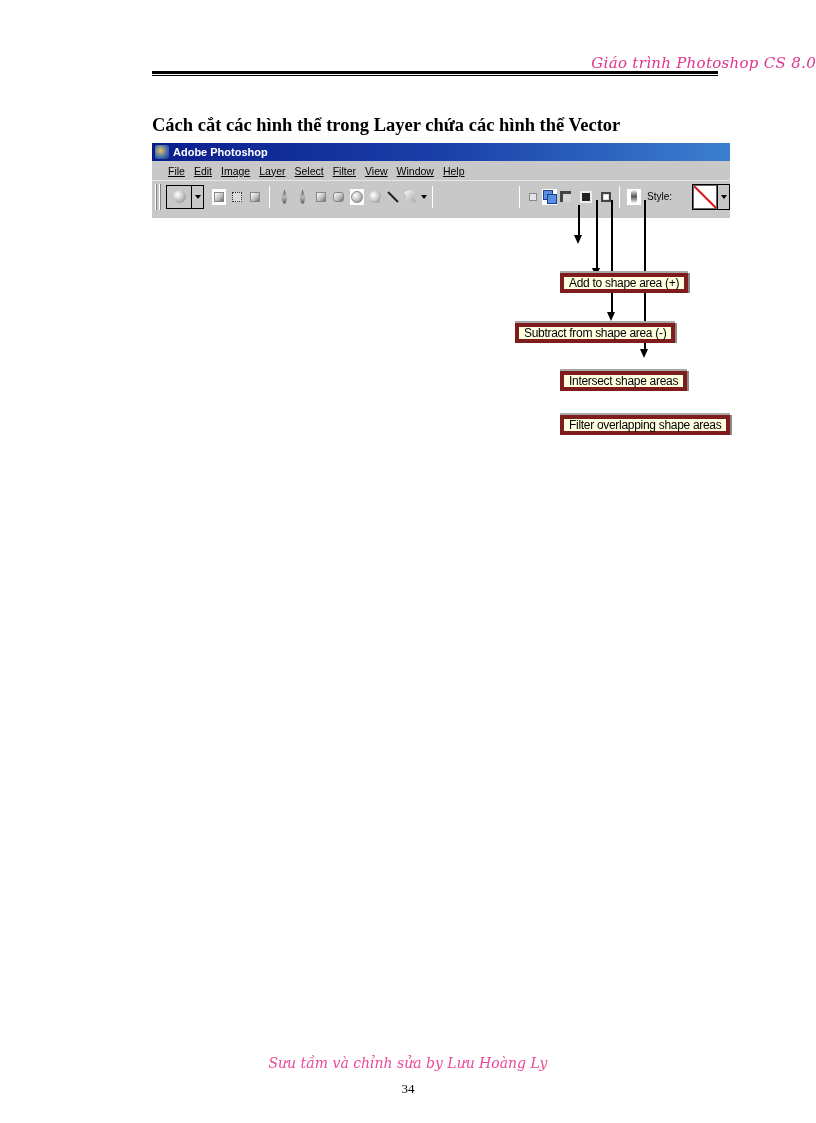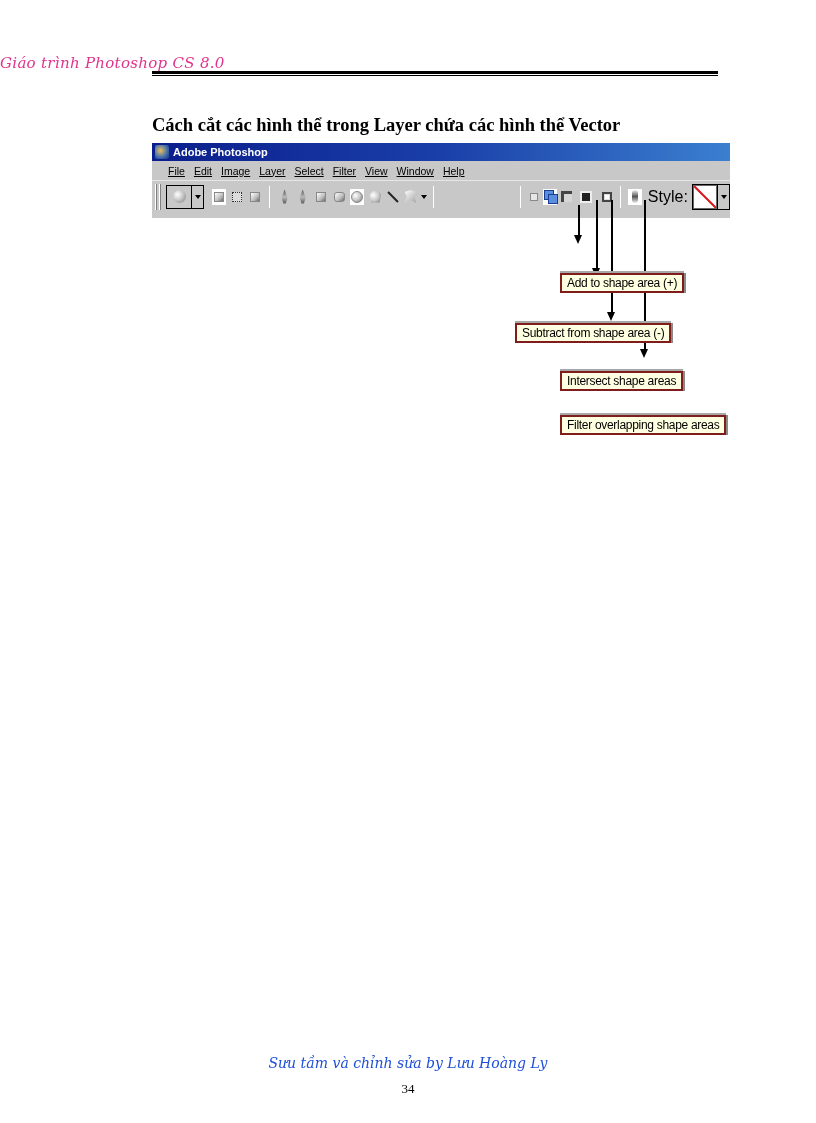--- a/index.html
+++ b/index.html
@@ -1,20 +1,20 @@
 <!DOCTYPE html>
 <html><head>
 <meta charset="utf-8">
 <style>
   * { box-sizing: border-box; margin: 0; padding: 0; }
   html, body { width: 816px; height: 1123px; background: #ffffff; overflow: hidden; }
   body { position: relative; font-family: "Liberation Serif", serif; color: #000; }
 
   .header-title {
-    position: absolute; left: 0; width: 816px; top: 54px; text-align: left;
+    position: absolute; left: 0; width: 816px; top: 54px; text-align: right;
     font-family: "DejaVu Serif", serif; font-style: italic; font-size: 15px;
     color: #e0348c; letter-spacing: 0.3px;
   }
   .header-rule-1 { position: absolute; left: 152px; width: 566px; top: 71px; height: 3px; background: #000; }
   .header-rule-2 { position: absolute; left: 152px; width: 566px; top: 75px; height: 1px; background: #000; }
 
   .section-heading {
     position: absolute; left: 152px; top: 96px; font-family: "Liberation Serif", serif;
     font-weight: bold; font-size: 18.5px; color: #000; margin-top: 19px;
   }
@@ -66,42 +66,42 @@
   .path-ic { width: 10px; height: 10px; border: 1px dotted #333; background: #dcdcdc; }
   .mode-new { width: 8px; height: 8px; background: #e6e6e6; border: 1px solid #888; }
   .mode-add { width: 13px; height: 13px; position: relative; }
   .mode-add::before { content: ""; position: absolute; left: 0; top: 0; width: 8px; height: 8px; background: #5a8ee0; border: 1px solid #1a3f90; }
   .mode-add::after { content: ""; position: absolute; left: 4px; top: 4px; width: 8px; height: 8px; background: #5a8ee0; border: 1px solid #1a3f90; }
   .mode-sub { width: 11px; height: 11px; border-top: 3px solid #444; border-left: 3px solid #444; background: #d6d6d6; }
   .mode-int { width: 8px; height: 8px; background: #222; outline: 2px solid #eee; }
   .mode-exc { width: 10px; height: 10px; border: 2px solid #444; background: #ddd; }
   .mode-exc::after { content: ""; display: block; width: 4px; height: 4px; background: #fff; margin: 1px; }
   .link-ic { width: 6px; height: 13px; border-radius: 3px; background: linear-gradient(#eee, #555, #eee); }
-  .style-label { font-family: "Liberation Sans", sans-serif; font-size: 16px; margin: 0 4px 0 4px; }
+  .style-label { font-family: "Liberation Sans", sans-serif; font-size: 10px; margin: 0 20px 0 4px; }
   .style-swatch { width: 38px; height: 26px; border: 1px solid #000; display: flex; }
   .style-swatch .sw { width: 24px; height: 24px; background: #fff; border: 1px solid #666; margin: 0; position: relative; overflow: hidden; }
   .style-swatch .sw::after { content: ""; position: absolute; left: -5px; top: 11px; width: 34px; height: 2px; background: #d8151b; transform: rotate(45deg); }
   .style-swatch .drop { width: 12px; border-left: 1px solid #000; position: relative; }
   .style-swatch .drop .caret { position: absolute; left: 3px; top: 10px; }
 
   
   .vline { position: absolute; width: 1.5px; background: #000; }
   .arrowhead { position: absolute; width: 0; height: 0; border-left: 4px solid transparent; border-right: 4px solid transparent; border-top: 9px solid #000; }
 
   
   .tooltip {
-    position: absolute; height: 20px; background: #ffffe1; border: 2px solid #7f1d1d;
+    position: absolute; height: 20px; background: #ffffe1; border: 4px solid #7f1d1d;
     box-shadow: 0 -2px 0 #a8a8a8, 2px 0 0 #8a8a8a;
     font-family: "Liberation Sans", sans-serif; font-size: 12px; color: #000;
     display: flex; align-items: center; padding: 0 5px; white-space: nowrap; letter-spacing: -0.3px;
   }
 
   .footer-credit {
     position: absolute; left: 0; width: 816px; top: 1055px; text-align: center;
-    font-family: "DejaVu Serif", serif; font-style: italic; font-size: 14px; color: #1d4ed8;
+    font-family: "DejaVu Serif", serif; font-style: italic; font-size: 14px; color: #ec4899;
   }
   .page-number {
     position: absolute; left: 0; width: 816px; top: 1081px; text-align: center;
     font-family: "Liberation Serif", serif; font-size: 13px; color: #000;
   }
 </style>
 </head>
 <body>
 
 <div class="header-title">Giáo trình Photoshop CS 8.0</div>

